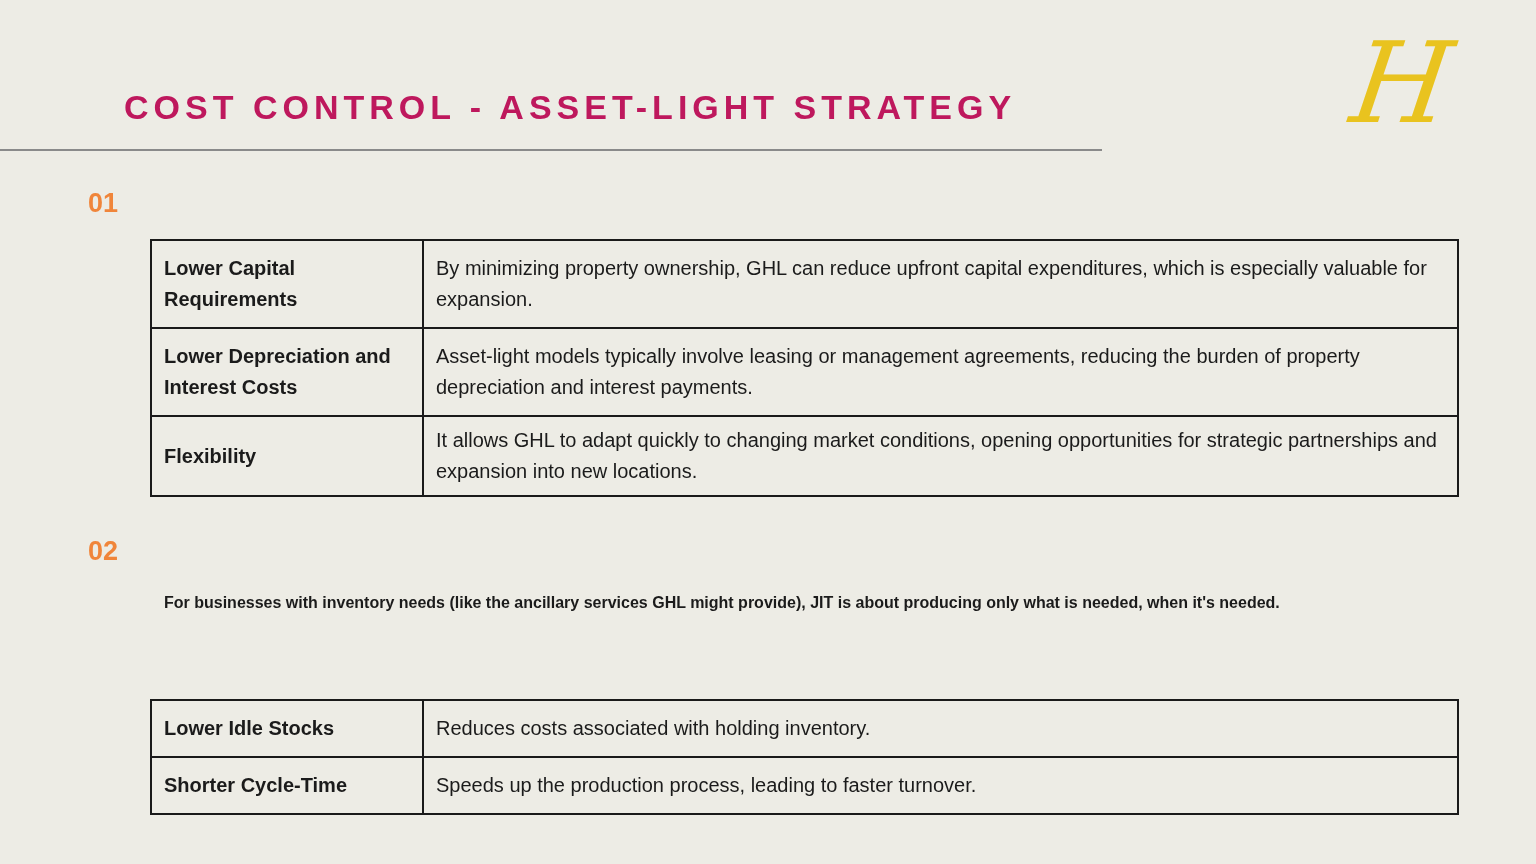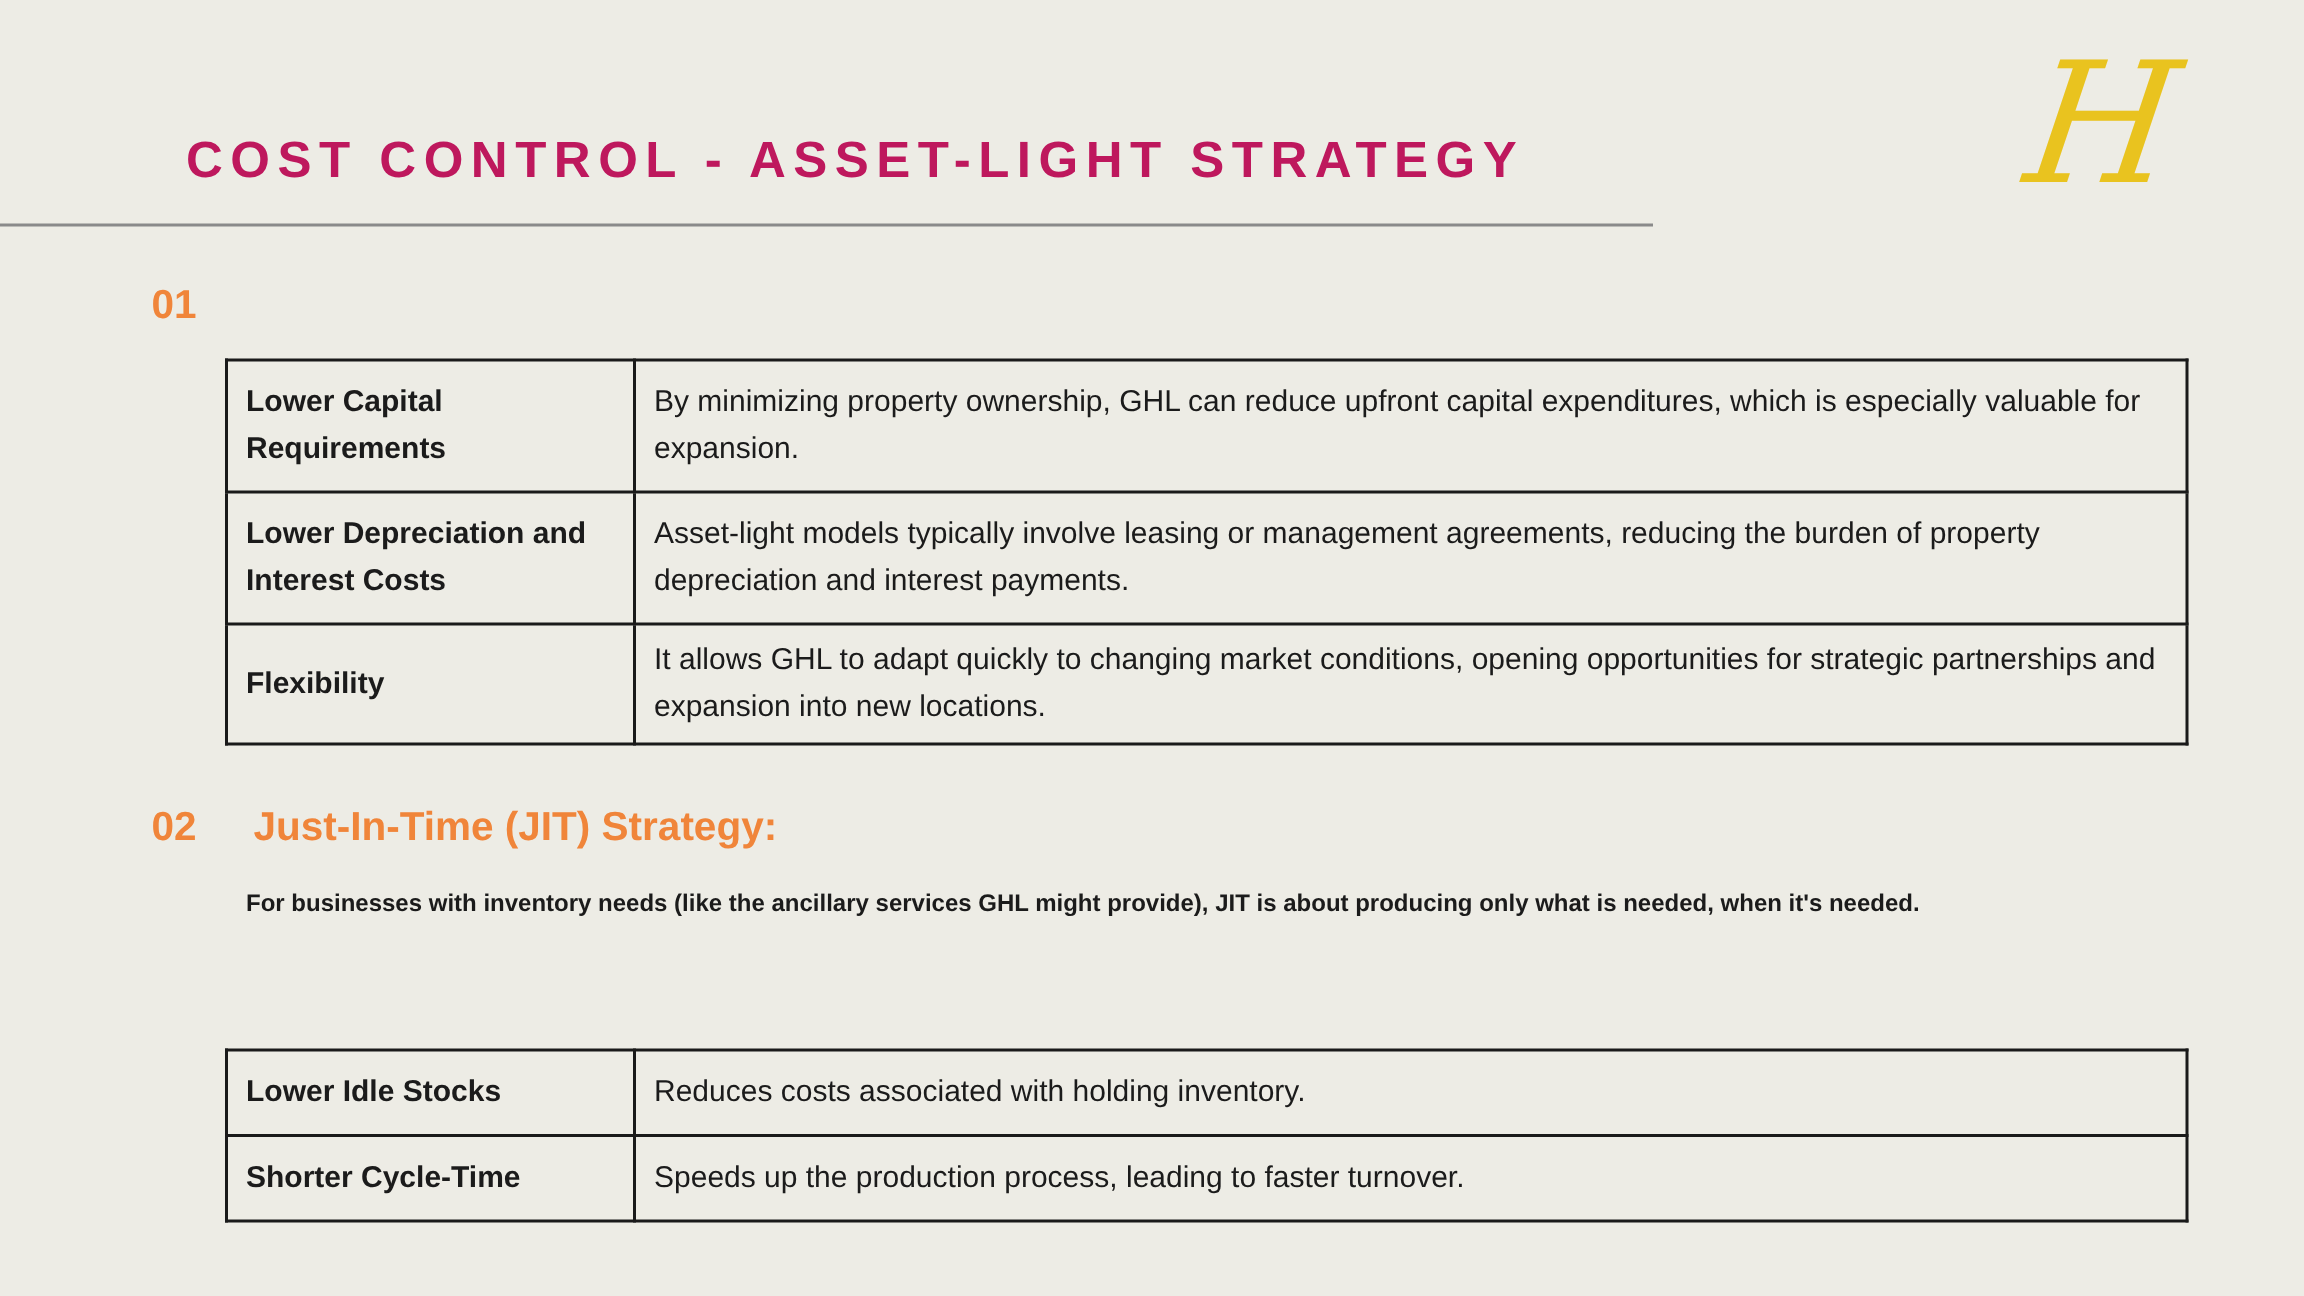--- a/index.html
+++ b/index.html
@@ -39,21 +39,21 @@
   .title-rule {
     position: absolute;
     left: 0;
     top: 149px;
     width: 1102px;
     height: 2px;
     background: #8A8A8A;
   }
   .section-heading {
     position: absolute;
-    left: 101px;
+    left: 88px;
     display: flex;
     gap: 38px;
     font-size: 27px;
     font-weight: bold;
     color: #F0853A;
   }
   .section-heading.s1 { top: 188px; }
   .section-heading.s2 { top: 536px; align-items: center; }
   .section-intro {
     position: absolute;
@@ -119,21 +119,20 @@
   </tr>
   <tr class="r3">
     <td class="label-cell">Flexibility</td>
     <td class="desc-cell">It allows GHL to adapt quickly to changing market conditions, opening opportunities for strategic partnerships and expansion into new locations.</td>
   </tr>
 </tbody>
   </table>
 
 <div class="section-heading s2">
   <span>02</span>
-  <span>Just-In-Time (JIT) Strategy:</span>
 </div>
 
 <p class="section-intro">For businesses with inventory needs (like the ancillary services GHL might provide), JIT is about producing only what is needed, when it's needed.</p>
 
 <table class="info-table t2">
   <tbody>
       <tr>
     <td class="label-cell">Lower Idle Stocks</td>
     <td class="desc-cell">Reduces costs associated with holding inventory.</td>
   </tr>

